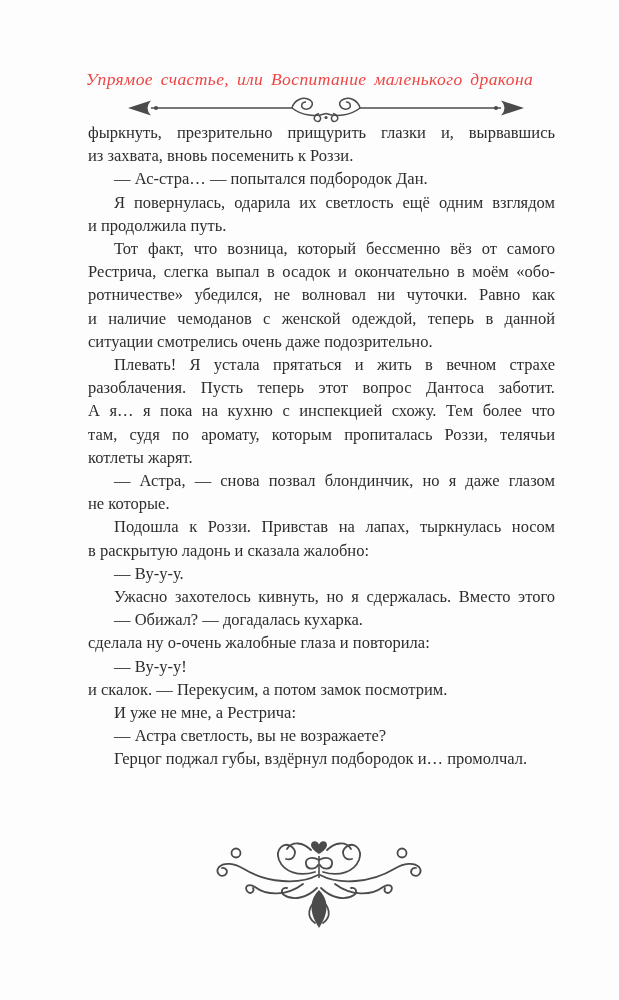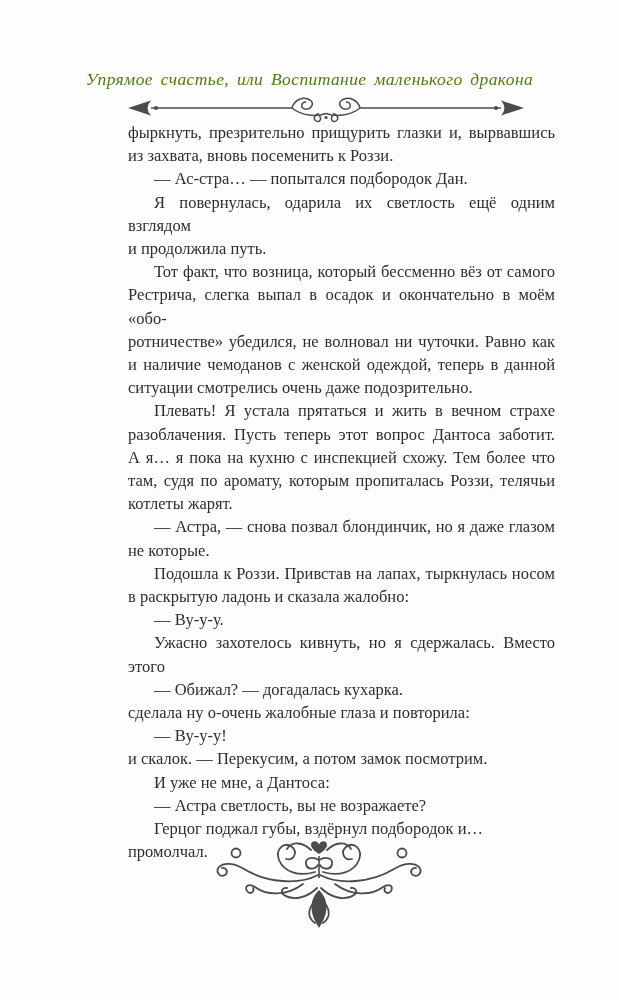--- a/index.html
+++ b/index.html
@@ -18,37 +18,37 @@
   .running-header {
     position: absolute;
     top: 69px;
     left: 0;
     width: 619px;
     text-align: center;
     font-style: italic;
     font-size: 17.5px;
     letter-spacing: 0.4px;
     word-spacing: 3px;
-    color: #4d7c0f;
+    color: #ef4444;
   }
   .divider {
     position: absolute;
     top: 96px;
     left: 126px;
   }
   .body-text {
     position: absolute;
     top: 121px;
     left: 88px;
     width: 467px;
     font-size: 16.5px;
     line-height: 23.2px;
     color: #2d2d2d;
   }
-  .line { text-align: left; margin-left: 40px; }
+  .line { text-align: left; }
   .line.fill { text-align: justify; text-align-last: justify; }
   .line.indent { text-indent: 26px; }
   .flourish {
     position: absolute;
     top: 838px;
     left: 199px;
   }
 </style>
 </head>
 <body>
@@ -92,21 +92,21 @@
       <div class="line indent fill">— Астра, — снова позвал блондинчик, но я даже глазом</div>
       <div class="line">не которые.</div>
       <div class="line indent fill">Подошла к Роззи. Привстав на лапах, тыркнулась носом</div>
       <div class="line">в раскрытую ладонь и сказала жалобно:</div>
       <div class="line indent">— Ву-у-у.</div>
       <div class="line indent fill">Ужасно захотелось кивнуть, но я сдержалась. Вместо этого</div>
       <div class="line indent">— Обижал? — догадалась кухарка.</div>
       <div class="line">сделала ну о-очень жалобные глаза и повторила:</div>
       <div class="line indent">— Ву-у-у!</div>
       <div class="line">и скалок. — Перекусим, а потом замок посмотрим.</div>
-      <div class="line indent">И уже не мне, а Дантоса:</div>
+      <div class="line indent">И уже не мне, а Рестрича:</div>
       <div class="line indent">— Астра светлость, вы не возражаете?</div>
       <div class="line indent">Герцог поджал губы, вздёрнул подбородок и… промолчал.</div>
     </div>
 
   <svg class="flourish" width="240" height="100" viewBox="0 0 240 100">
     <g id="fl-half" stroke="#4b4b4b" fill="none" stroke-width="1.8" stroke-linecap="round">
       <path d="M121,37 C140,47 172,45 195,31 C205,25 215,24 220,29 C224,34 219,40 214,37 C210,34 213,29 217,30"></path>
       <circle cx="203" cy="15" r="4.5"></circle>
       <path d="M124,34 C140,39 155,34 160,22 C164,11 155,3 147,9 C141,14 145,23 153,21"></path>
       <path d="M128,12 C136,4 147,3 152,11"></path>

